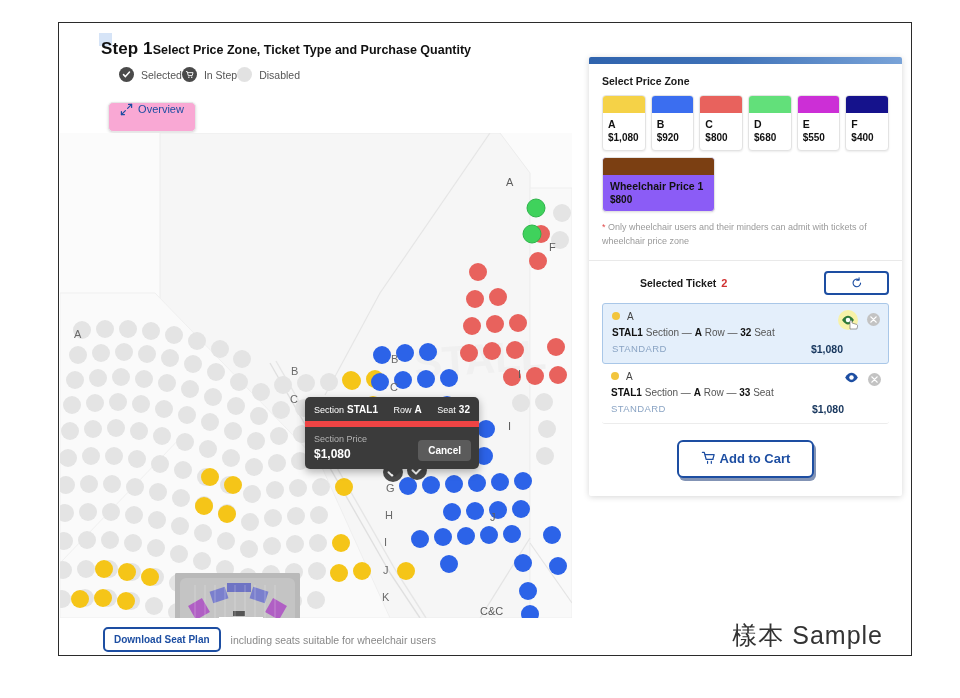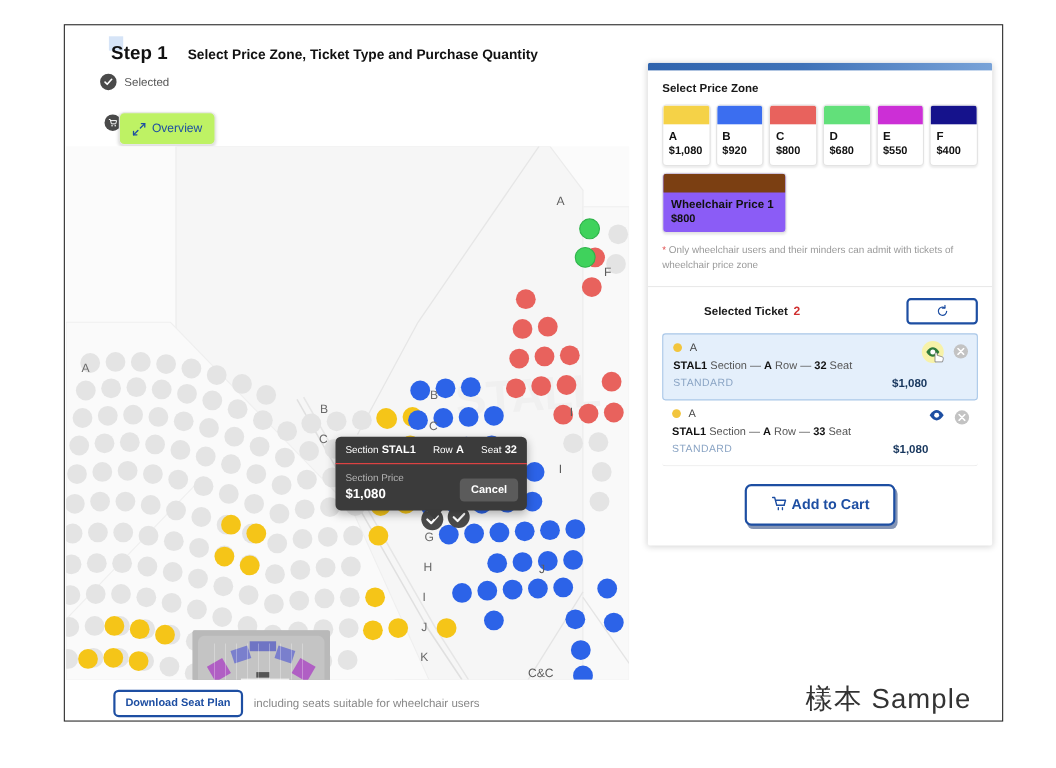--- a/index.html
+++ b/index.html
@@ -4,58 +4,58 @@
 <style>
   html,body{margin:0;padding:0;background:#fff;}
   body{width:960px;height:698px;overflow:hidden;font-family:"Liberation Sans",sans-serif;}
 
   #frame{
     position:absolute;left:58px;top:22px;width:854px;height:634px;
     background:#fff;border:1.5px solid #2b2b2b;box-sizing:border-box;overflow:hidden;
   }
 
   
-  .step-row{position:absolute;left:42px;top:16px;display:flex;align-items:baseline;gap:18px;}
+  .step-row{position:absolute;left:42px;top:16px;display:flex;align-items:baseline;}
   .step-label{font-size:17px;font-weight:700;color:#111;letter-spacing:.1px;}
   .step-title{font-size:12.5px;font-weight:700;color:#111;}
   .step-hl{position:absolute;left:40px;top:10px;width:13px;height:13px;background:#d6e4f7;}
 
-  .legend{position:absolute;left:32px;top:44px;display:flex;align-items:center;gap:22px;flex-direction:column;}
+  .legend{position:absolute;left:60px;top:44px;display:flex;align-items:center;}
   .legend-item{display:flex;align-items:center;gap:7px;}
   .legend-text{font-size:10.5px;color:#555;}
   .lg-dot{width:15px;height:15px;border-radius:50%;display:flex;align-items:center;justify-content:center;}
   .lg-sel{background:#4a4a4a;}
   .lg-cart{background:#4a4a4a;}
   .lg-dis{background:#e2e2e2;}
   .lg-dot svg{display:block;}
 
   .overview-btn{
     position:absolute;left:49px;top:79px;width:86px;height:28px;
-    background:#bef264;border:1px solid #e6e6e6;border-radius:5px;
+    background:#f9a8d4;border:1px solid #e6e6e6;border-radius:5px;
     box-shadow:0 1px 3px rgba(0,0,0,.14);
-    display:flex;align-items:center;justify-content:center;gap:5px;
+    display:flex;justify-content:center;gap:5px;
     font-size:11px;color:#1d4ea2;font-weight:400;cursor:pointer;
   }
   .overview-btn svg{display:block;}
 
   
   #map{
     position:absolute;left:1px;top:110px;width:512px;height:485px;
     background:#fbfbfb;overflow:hidden;
   }
   #map svg{position:absolute;left:0;top:0;}
 
   
   .tip{
     position:absolute;left:245px;top:264px;width:174px;
     background:#3b3b3b;border-radius:5px;color:#fff;
     box-shadow:0 3px 9px rgba(0,0,0,.3);z-index:40;
   }
   .tip-top{display:flex;justify-content:space-between;align-items:center;
-    padding:7px 9px 6px 9px;border-bottom:1px solid #ef4444;font-size:9px;}
+    padding:7px 9px 6px 9px;border-bottom:6px solid #ef4444;font-size:9px;}
   .tip-top span b{font-size:10px;margin-left:3px;}
   .tip-bot{display:flex;justify-content:space-between;align-items:flex-end;padding:6px 8px 8px 9px;}
   .tip-price-l{font-size:9px;color:#b4b4b4;line-height:1.5;}
   .tip-price-v{font-size:12px;font-weight:700;color:#fff;}
   .tip-cancel{background:#5b5b5b;color:#fff;font-size:10px;font-weight:700;
     border-radius:4px;padding:5px 10px;cursor:pointer;}
   .tip-arrow{position:absolute;left:82px;bottom:-8px;width:0;height:0;
     border-left:8px solid transparent;border-right:8px solid transparent;border-top:9px solid #3b3b3b;}
 
   

